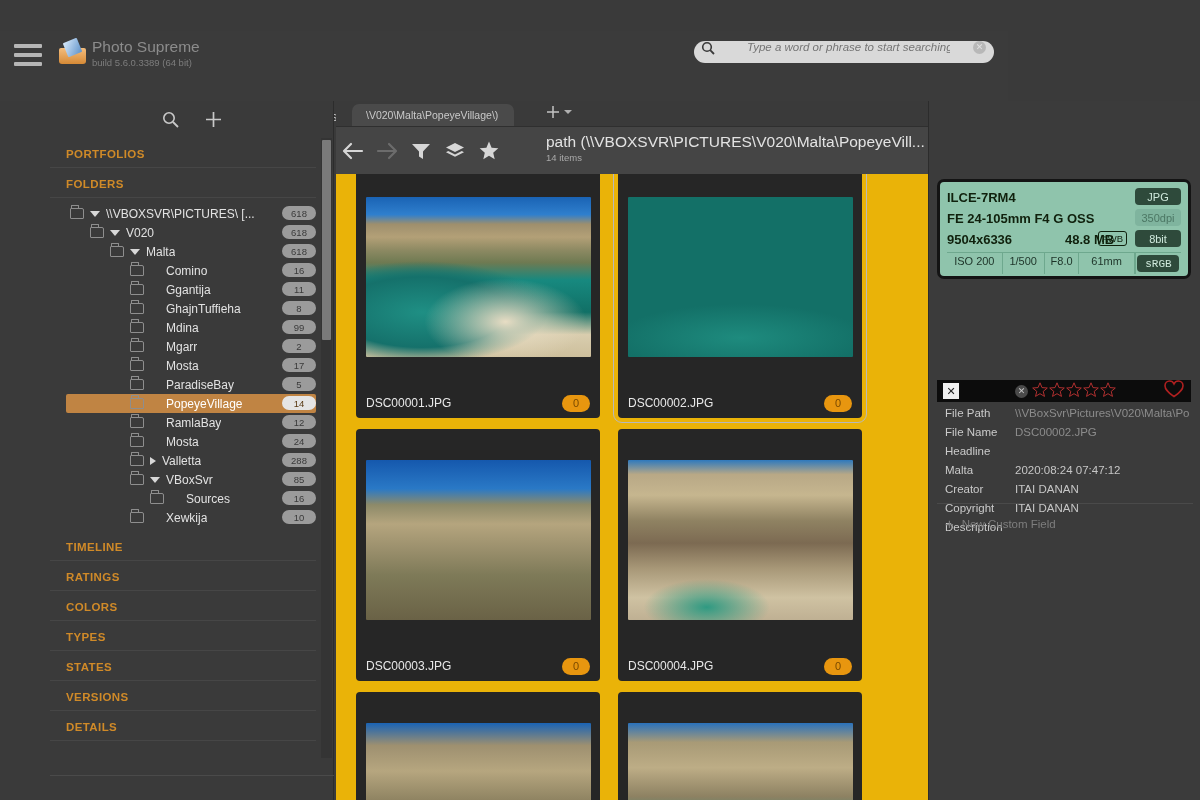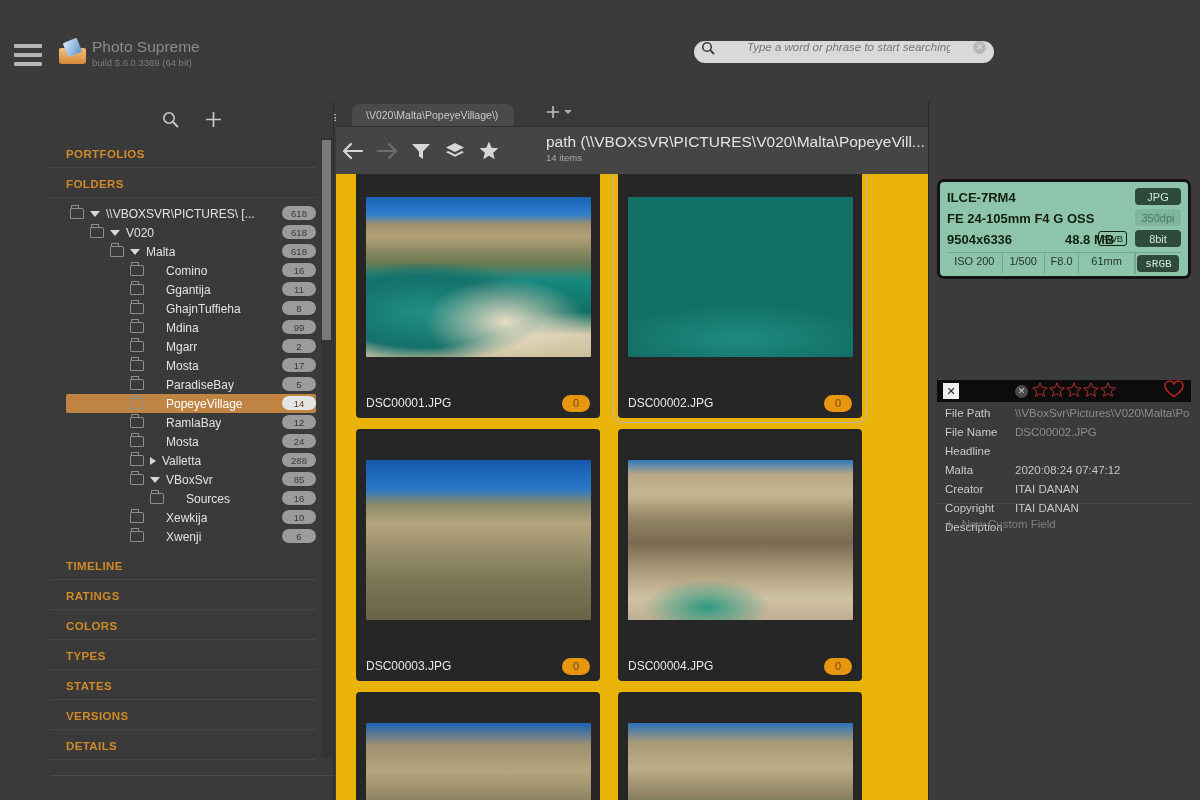--- a/index.html
+++ b/index.html
@@ -342,27 +342,20 @@
             <span class="tri-sp" style="margin-right: 6px;"></span>
             <span class="tlabel">Sources</span>
             <span class="tcount">16</span>
           </div>
           <div class="trow">
             <span style="display: inline-block; width: 64px;"></span>
             <span class="fldr"></span>
             <span class="tri-sp" style="margin-right: 6px;"></span>
             <span class="tlabel">Xewkija</span>
             <span class="tcount">10</span>
-          </div>
-          <div class="trow">
-            <span style="display: inline-block; width: 64px;"></span>
-            <span class="fldr"></span>
-            <span class="tri-sp" style="margin-right: 6px;"></span>
-            <span class="tlabel">Xwenji</span>
-            <span class="tcount">6</span>
           </div>
         </div>
       <div id="footersecs">
           <div class="sec-head">TIMELINE</div>
           <div class="sec-head">RATINGS</div>
           <div class="sec-head">COLORS</div>
           <div class="sec-head">TYPES</div>
           <div class="sec-head">STATES</div>
           <div class="sec-head">VERSIONS</div>
           <div class="sec-head">DETAILS</div>

